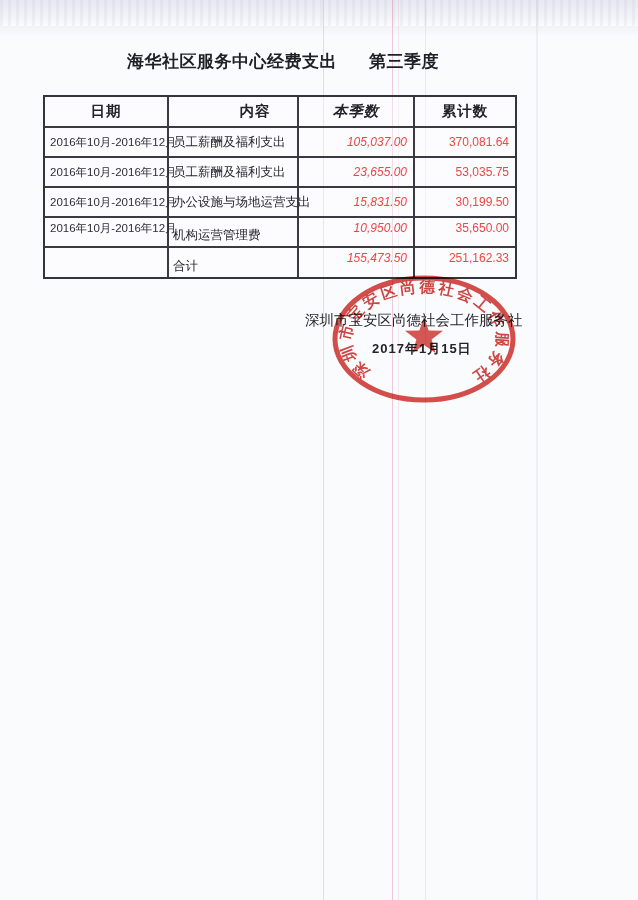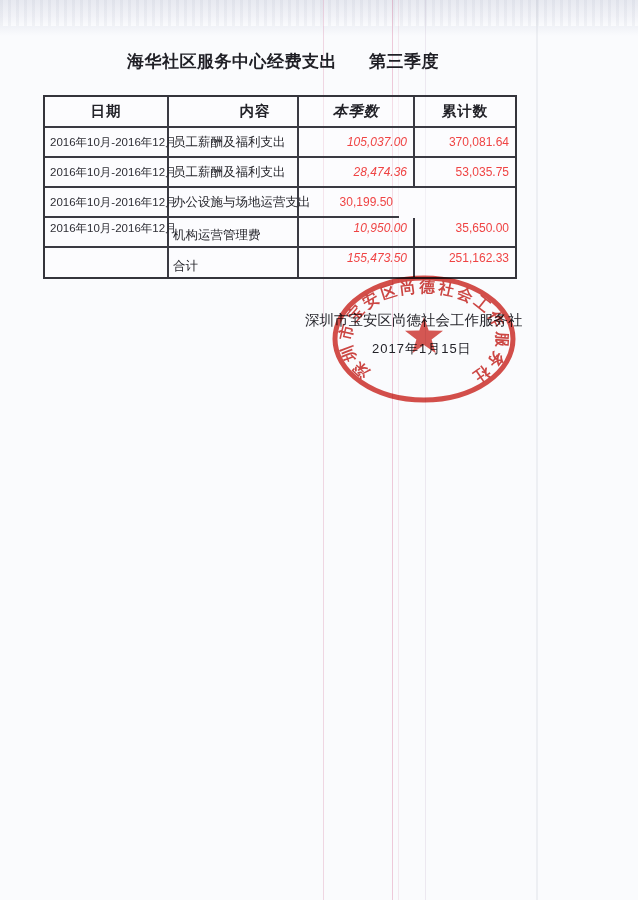--- a/index.html
+++ b/index.html
@@ -77,21 +77,21 @@
   .align-bottom   { align-items:flex-end;  padding-bottom:2px; }
 
   
   .org-line {
     position:absolute; left:305px; top:311px;
     font-family:"Liberation Serif", serif; font-size:14.5px;
     color:#27272d; white-space:nowrap;
   }
   .sign-date {
     position:absolute; left:372px; top:340px;
-    font-family:"Liberation Sans", sans-serif; font-weight:normal;
+    font-family:"Liberation Sans", sans-serif; font-weight:bold;
     font-size:13px; color:#222228; letter-spacing:1px; white-space:nowrap;
   }
 
   
   .stamp {
     position:absolute; left:323px; top:272px;
     mix-blend-mode:multiply; opacity:.92;
   }
 </style>
 </head>
@@ -122,27 +122,28 @@
     <div class="tr rh">
       <div class="td c-date cw1">2016年10月-2016年12月</div>
       <div class="td c-content cw2">员工薪酬及福利支出</div>
       <div class="td c-num cw3">105,037.00</div>
       <div class="td c-num cw4">370,081.64</div>
     </div>
 
     <div class="tr rh">
       <div class="td c-date cw1">2016年10月-2016年12月</div>
       <div class="td c-content cw2">员工薪酬及福利支出</div>
-      <div class="td c-num cw3">28,474.36</div>
+      <div class="td c-num cw3">23,655.00</div>
       <div class="td c-num cw4">53,035.75</div>
     </div>
 
     <div class="tr rh">
       <div class="td c-date cw1">2016年10月-2016年12月</div>
       <div class="td c-content cw2">办公设施与场地运营支出</div>
+      <div class="td c-num cw3">15,831.50</div>
       <div class="td c-num cw4">30,199.50</div>
     </div>
 
     <div class="tr rh">
       <div class="td c-date cw1 align-top">2016年10月-2016年12月</div>
       <div class="td c-content cw2 align-bottom">机构运营管理费</div>
       <div class="td c-num cw3 align-top">10,950.00</div>
       <div class="td c-num cw4 align-top">35,650.00</div>
     </div>
 

